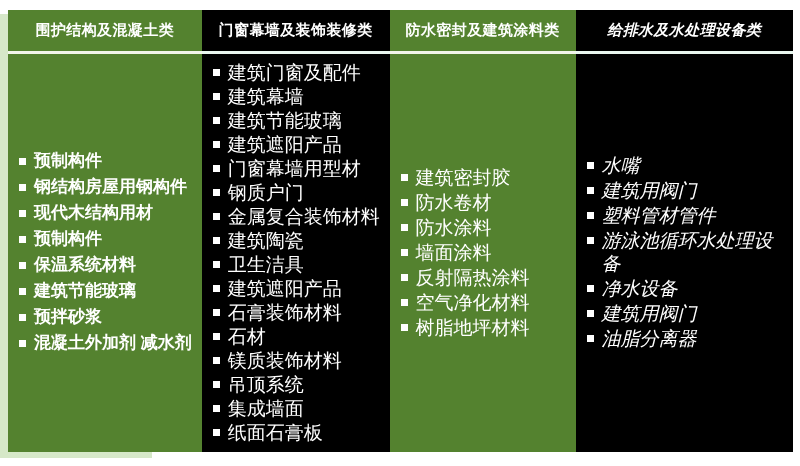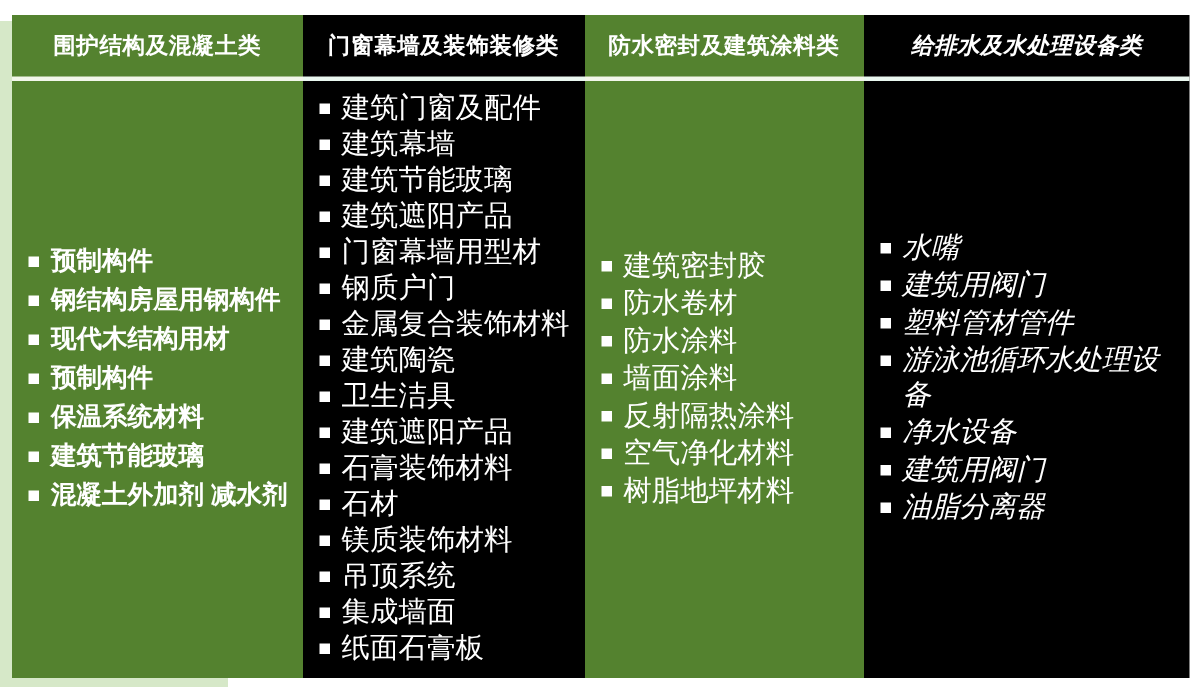--- a/index.html
+++ b/index.html
@@ -139,20 +139,21 @@
     <div class="col-header">围护结构及混凝土类</div>
     <div class="header-rule"></div>
     <div class="col-body">
       <ul class="item-list">
         <li><span class="bullet"></span><span>预制构件</span></li>
         <li><span class="bullet"></span><span>钢结构房屋用钢构件</span></li>
         <li><span class="bullet"></span><span>现代木结构用材</span></li>
         <li><span class="bullet"></span><span>预制构件</span></li>
         <li><span class="bullet"></span><span>保温系统材料</span></li>
         <li><span class="bullet"></span><span>建筑节能玻璃</span></li>
+        <li><span class="bullet"></span><span>预拌砂浆</span></li>
         <li><span class="bullet"></span><span>混凝土外加剂 减水剂</span></li>
       </ul>
     </div>
   </div>
 
   <div class="column light c1">
     <div class="col-header">门窗幕墙及装饰装修类</div>
     <div class="header-rule"></div>
     <div class="col-body">
       <ul class="item-list">

